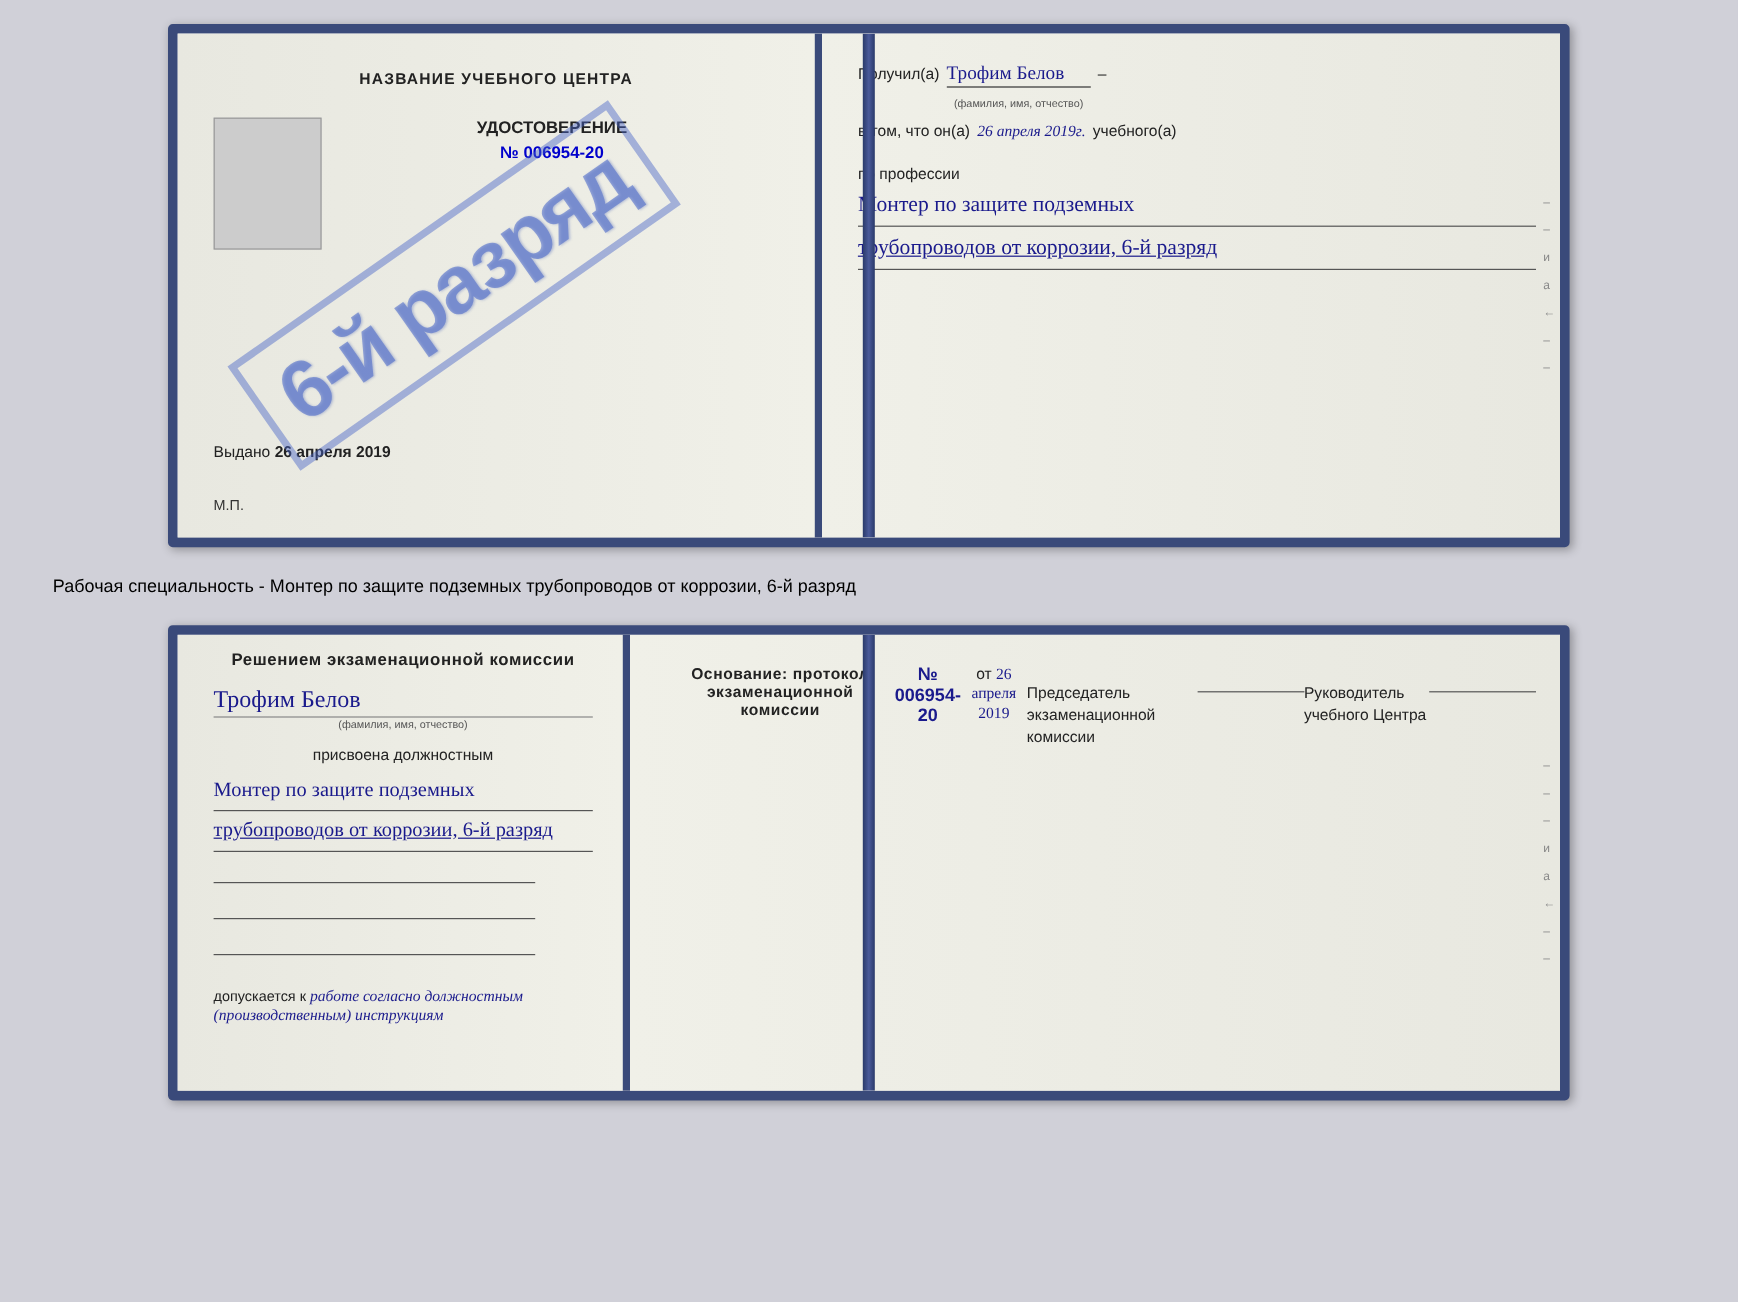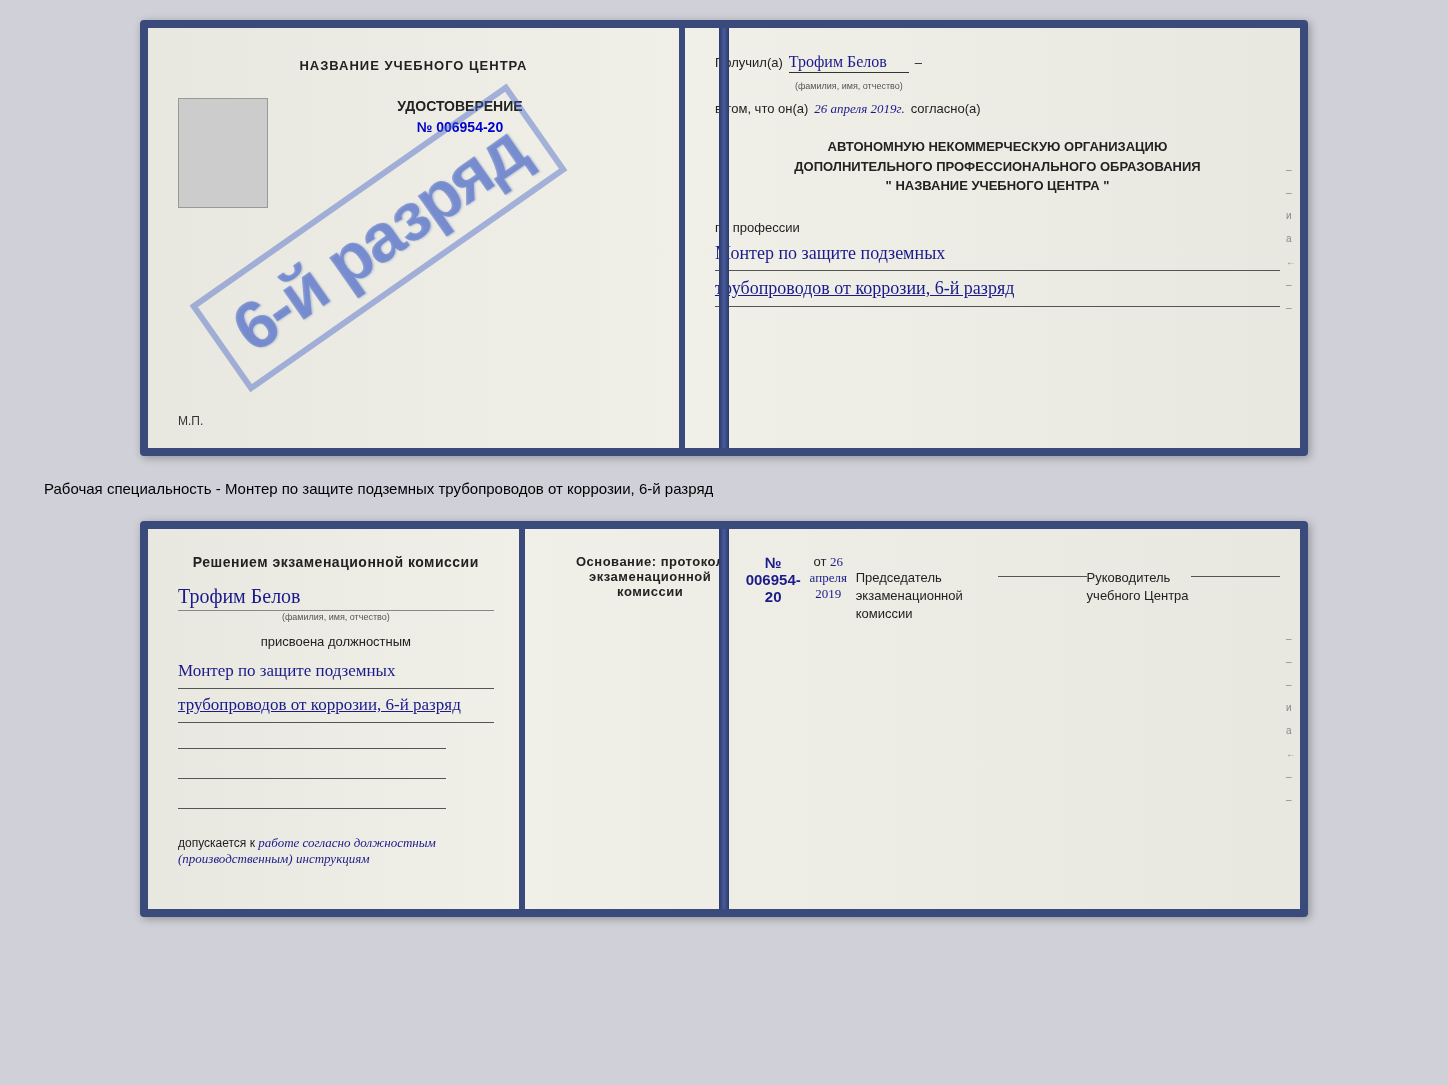--- a/index.html
+++ b/index.html
@@ -224,21 +224,21 @@
       color: #000000;
       padding: 6px 10px;
       background: transparent;
       width: 1380px;
     }
 
     
     .page-left-2 {
       flex: 1;
       border-right: 6px solid #3a4a7a;
-      padding: 25px 25px 20px 30px;
+      padding: 12px 25px 20px 30px;
       background: linear-gradient(to right, #e8e8e0, #f0f0e8);
       position: relative;
       min-height: 380px;
       display: flex;
       flex-direction: column;
     }
 
     .page-right-2 {
       flex: 1.2;
       padding: 25px 20px 20px 30px;
@@ -368,47 +368,46 @@
       <div style="flex:1;">
         <div class="cert-doc-type">УДОСТОВЕРЕНИЕ</div>
         <div class="cert-number">
           <span>№</span>
           <span style="color:#0000cc; font-weight:bold;">006954-20</span>
         </div>
       </div>
     </div>
 
     <div style="margin-top:auto; padding-top:30px;">
+      <div class="cert-issued">
+        <span>Выдано</span>
+        <span class="date-value">26 апреля 2019</span>
+      </div>
       <div class="mp-line">М.П.</div>
     </div>
 
     <div class="stamp-overlay">
       <div class="stamp-text">6-й разряд</div>
     </div>
   </div>
 
   <div class="page-right">
     <div class="right-line">
       <span class="label">Получил(а)</span>
       <span class="handwritten">Трофим Белов</span>
       <span>–</span>
     </div>
     <div style="font-size:9px; color:#555; margin-left:80px; margin-bottom:10px;">(фамилия, имя, отчество)</div>
 
     <div class="right-line">
       <span class="label">в том, что он(а)</span>
       <span class="date-hw">26 апреля 2019г.</span>
-      <span class="label">согласно(а)</span>
-    </div>
-
-    <div class="org-block">
-      <div>АВТОНОМНУЮ НЕКОММЕРЧЕСКУЮ ОРГАНИЗАЦИЮ</div>
-      <div>ДОПОЛНИТЕЛЬНОГО ПРОФЕССИОНАЛЬНОГО ОБРАЗОВАНИЯ</div>
-      <div>"   НАЗВАНИЕ УЧЕБНОГО ЦЕНТРА   "</div>
-    </div>
+      <span class="label">учебного(а)</span>
+    </div>
+
 
     <div class="profession-label">по профессии</div>
     <div class="profession-value">Монтер по защите подземных</div>
     <div class="profession-value2">трубопроводов от коррозии, 6-й разряд</div>
 
     <div class="right-edge-marks">
       <span>–</span>
       <span>–</span>
       <span>и</span>
       <span>а</span>

